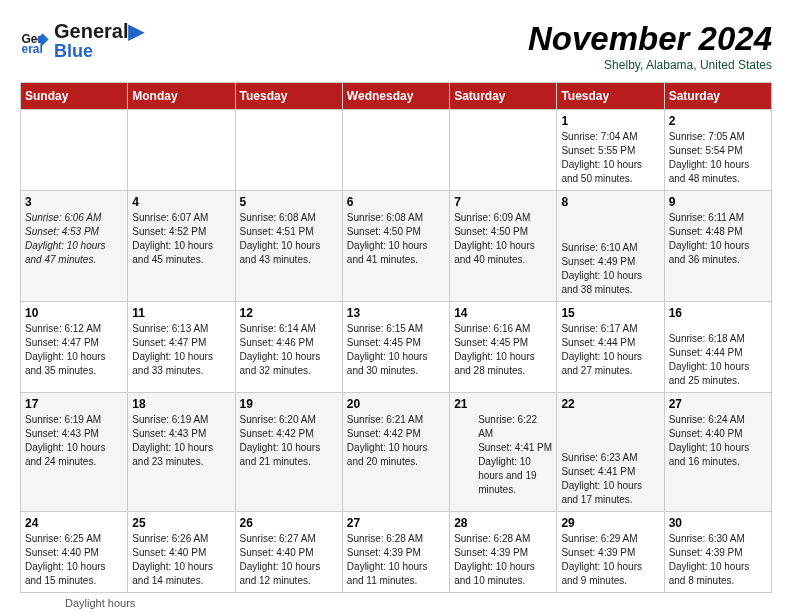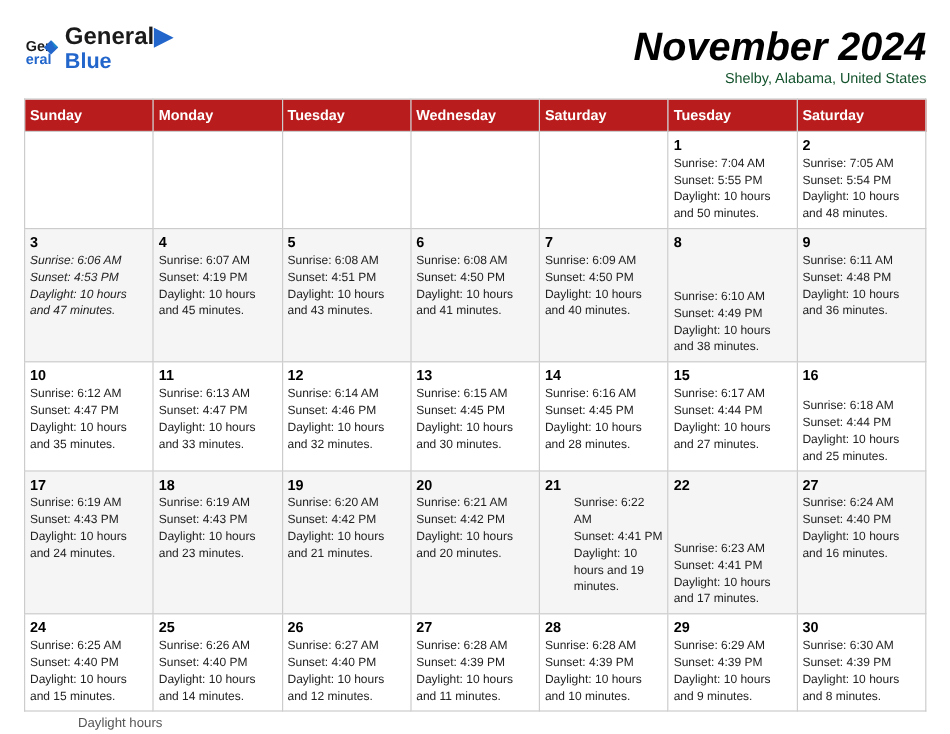--- a/index.html
+++ b/index.html
@@ -137,21 +137,21 @@
       <tr>
         <td>
           <span class="day-number">3</span>
           <div class="day-info" style="white-space: pre-line; font-style: italic;">Sunrise: 6:06 AM
 Sunset: 4:53 PM
 Daylight: 10 hours and 47 minutes.</div>
         </td>
         <td>
           <span class="day-number">4</span>
           <div class="day-info" style="white-space: pre-line;">Sunrise: 6:07 AM
-Sunset: 4:19 PM
+Sunset: 4:52 PM
 Daylight: 10 hours and 45 minutes.</div>
         </td>
         <td>
           <span class="day-number">5</span>
           <div class="day-info" style="white-space: pre-line;">Sunrise: 6:08 AM
 Sunset: 4:51 PM
 Daylight: 10 hours and 43 minutes.</div>
         </td>
         <td>
           <span class="day-number">6</span>

